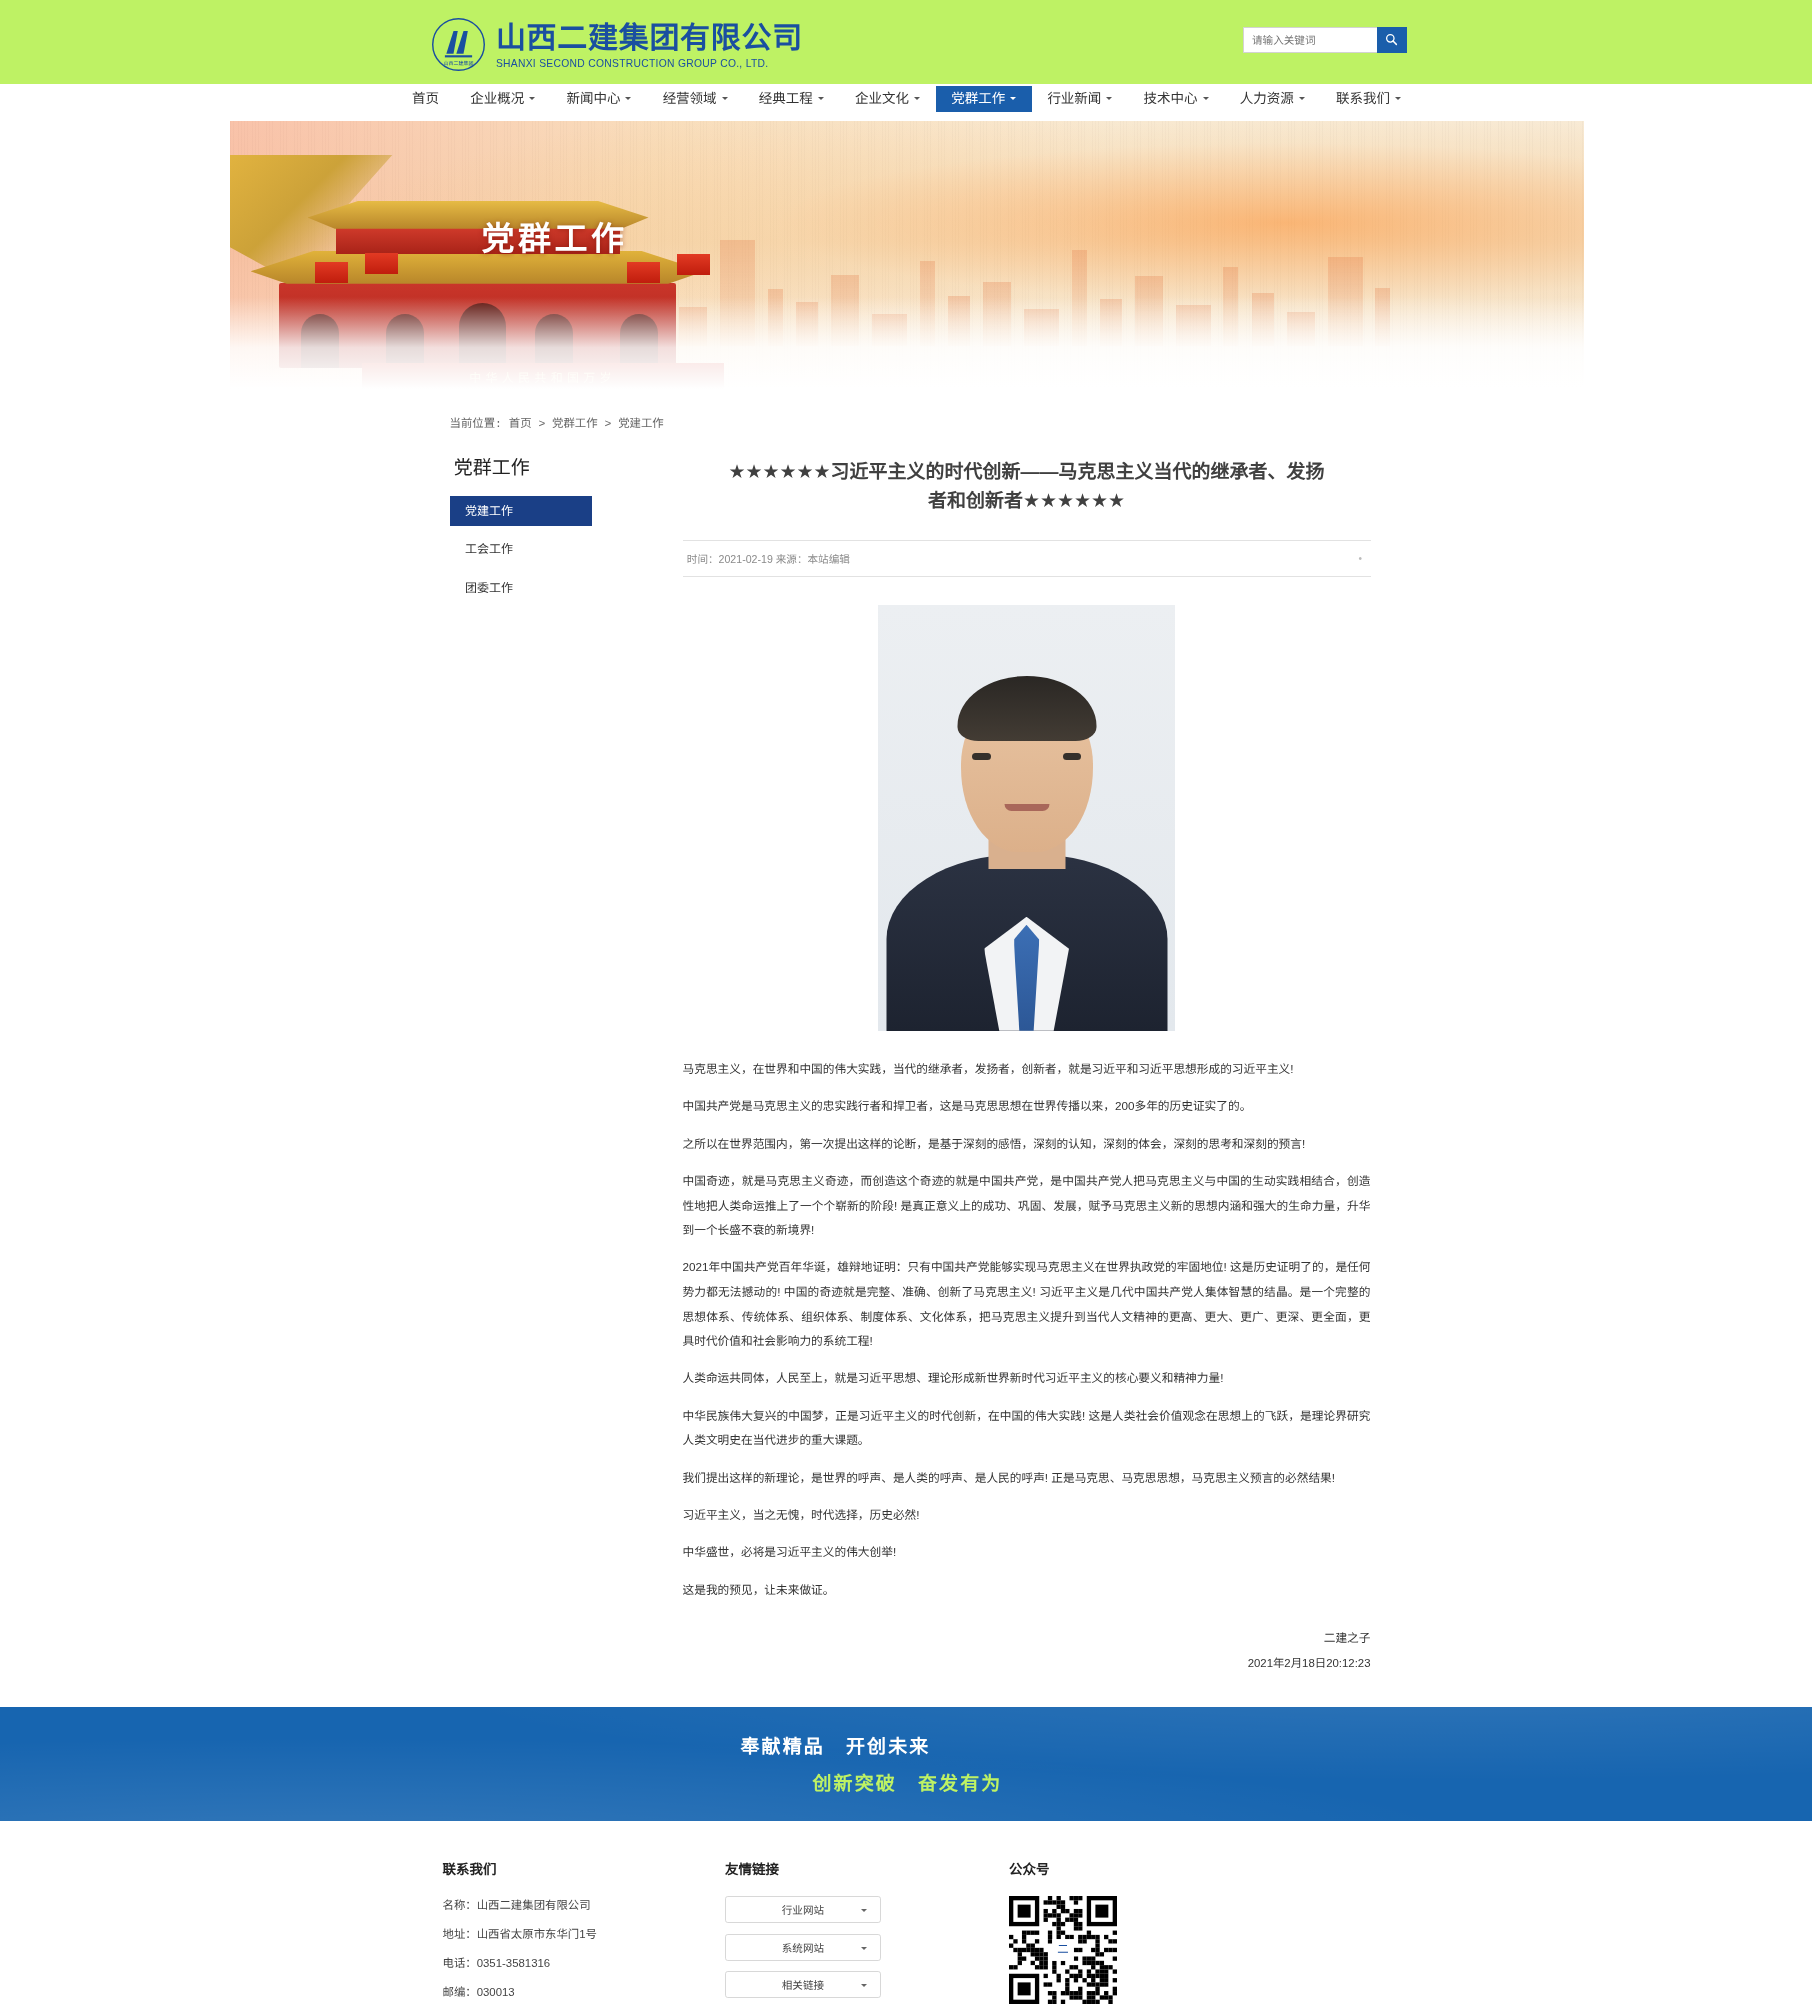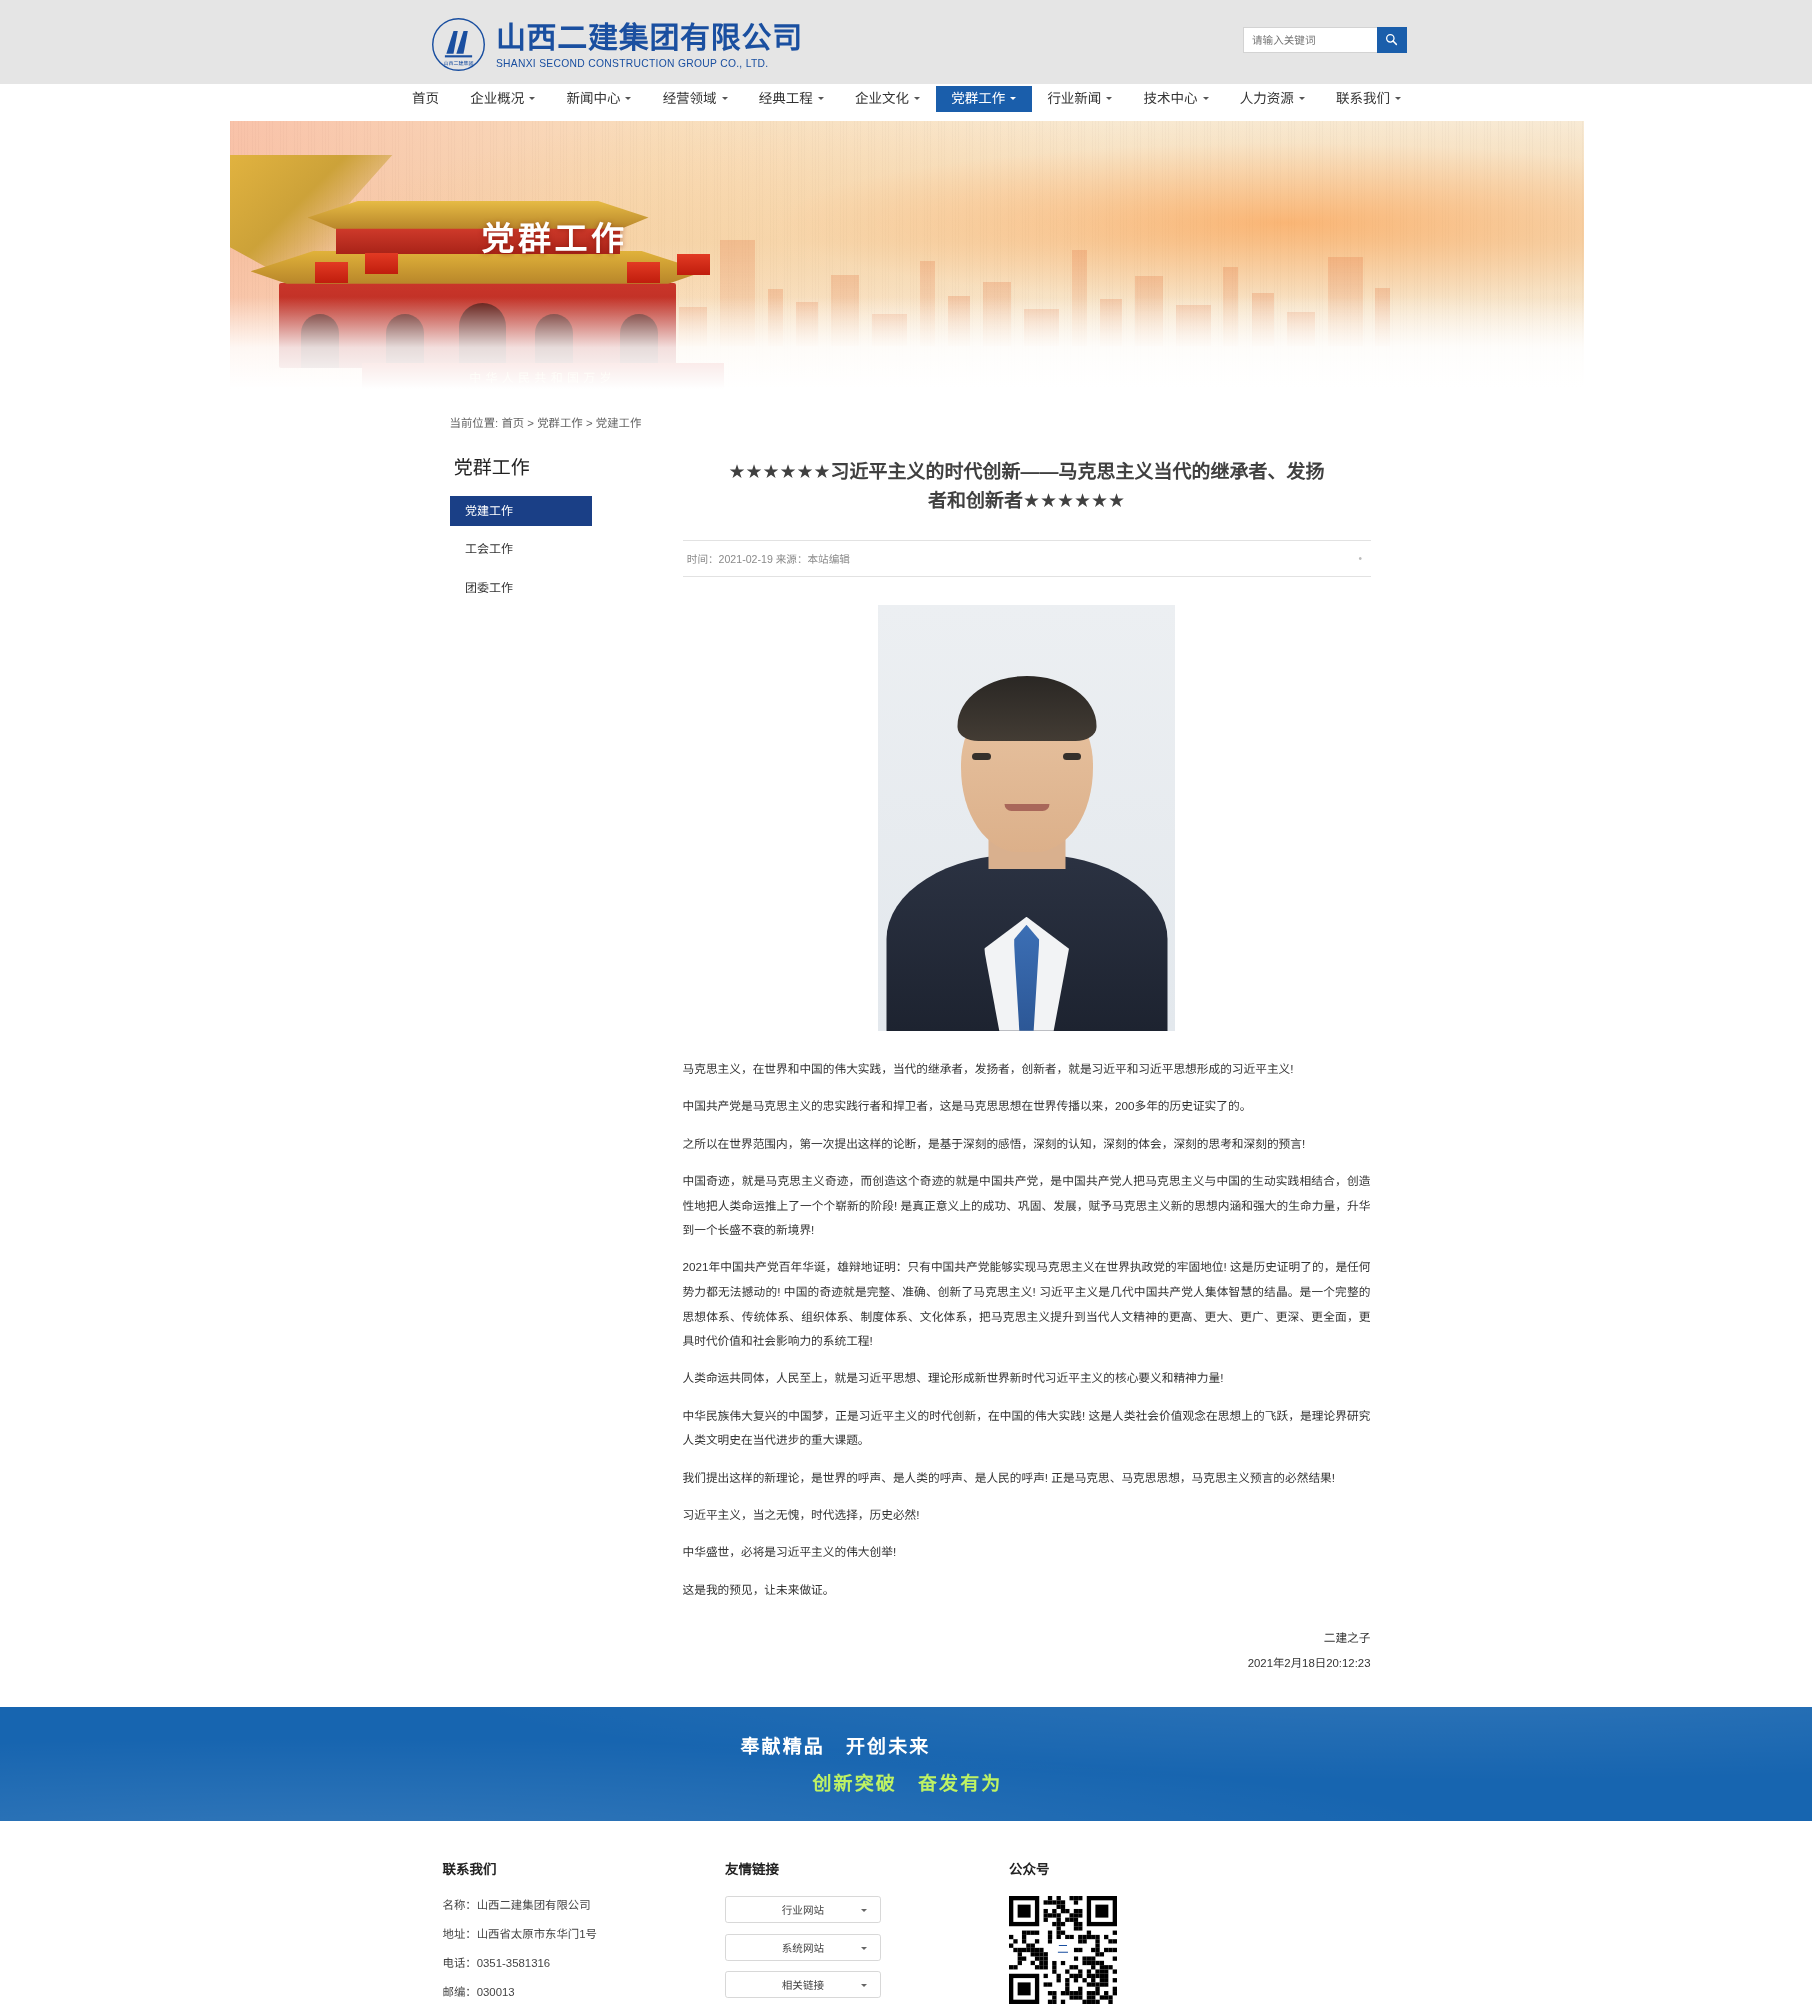--- a/index.html
+++ b/index.html
@@ -7,21 +7,21 @@
   html, body {
     margin: 0; padding: 0;
     background: #ffffff;
     font-family: "Liberation Sans", "DejaVu Sans", sans-serif;
   }
   body { width: 1813px; }
 
   
   .header {
     width: 100%;
-    background: #e5e5e5;
+    background: #bef264;
     padding: 12.8px 0 0 0;
     text-decoration: underline;
   }
   .header-inner {
     width: 1354px;
     margin: 0 auto;
     position: relative;
     height: 71px;
   }
   .logo-block {
@@ -227,20 +227,21 @@
   .content {
     width: 1354px;
     margin: 0 auto;
     padding-top: 25.6px;
   }
   .breadcrumb {
     font-size: 11.4px;
     color: #666;
     margin: 0 0 15.6px 0;
     padding-left: 220px;
+    font-family: Liberation Mono, monospace;
   }
   .breadcrumb a { color:#666; text-decoration:none; }
   .main-row {
     display: flex;
     padding-left: 220px;
     padding-right: 213px;
     align-items: flex-start;
   }
   .sidebar {
     width: 199px;

